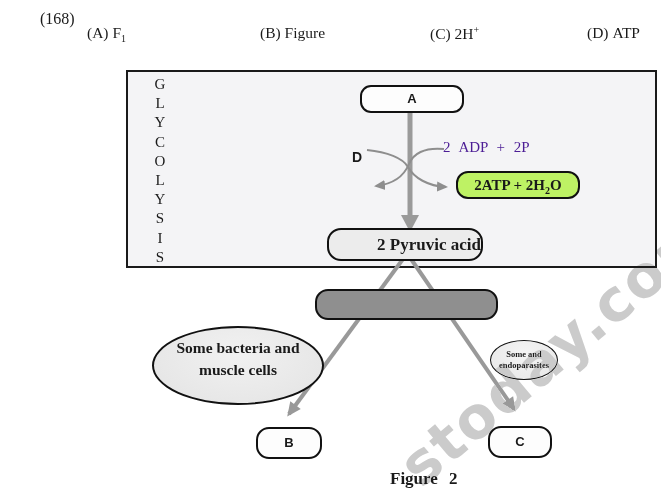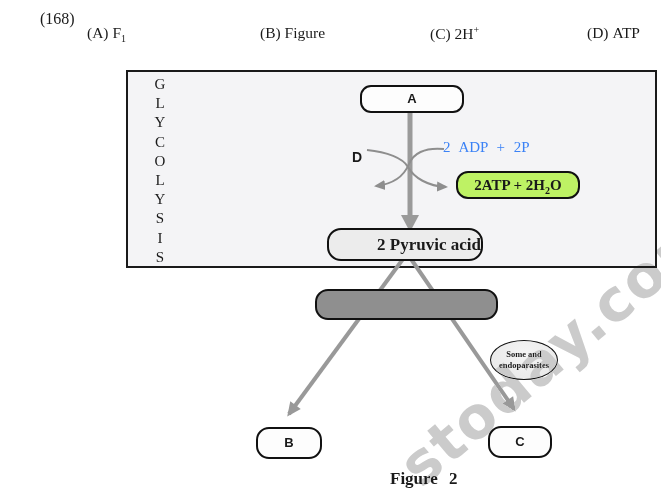--- a/index.html
+++ b/index.html
@@ -20,21 +20,21 @@
   .arrows{position:absolute;left:0;top:0;z-index:2;pointer-events:none;}
   
   .node{position:absolute;border:2px solid #111;background:#fdfdfd;border-radius:11px;
         text-align:center;font-family:"Liberation Sans", sans-serif;font-weight:bold;
         font-size:13px;z-index:3;}
   .node-a{left:328px;top:85px;width:100px;height:24px;line-height:24px;}
   .node-b{left:224px;top:427px;width:62px;height:28px;line-height:28px;border-radius:13px;}
   .node-c{left:456px;top:426px;width:60px;height:28px;line-height:28px;border-radius:13px;}
   .lbl-d{position:absolute;left:320px;top:149px;font-family:"Liberation Sans", sans-serif;
          font-weight:bold;font-size:14px;z-index:3;}
-  .lbl-adp{position:absolute;left:411px;top:139px;font-size:15px;color:#3b82f6;
+  .lbl-adp{position:absolute;left:411px;top:139px;font-size:15px;color:#4c1d95;
            word-spacing:5px;z-index:3;}
   .atp-box{position:absolute;left:424px;top:171px;width:120px;height:24px;line-height:24px;
            border:2px solid #111;border-radius:12px;background:#bef264;text-align:center;
            font-weight:bold;font-size:15px;z-index:3;}
   .atp-box sub{font-size:10px;}
   .pyruvic{position:absolute;left:295px;top:228px;width:152px;height:29px;line-height:29px;
            border:2.5px solid #111;border-radius:14px;background:#ececec;text-align:right;
            font-weight:bold;font-size:17px;z-index:3;}
   .dark-bar{position:absolute;left:283px;top:289px;width:179px;height:27px;
             background:#8f8f8f;border:2.5px solid #111;border-radius:13px;z-index:3;}
@@ -105,20 +105,24 @@
     <line x1="379" y1="259" x2="482" y2="409" stroke="#999999" stroke-width="4" marker-end="url(#mfork)"></line>
   </svg>
 
   <div class="node node-a">A</div>
   <div class="lbl-d">D</div>
   <div class="lbl-adp">2 ADP + 2P</div>
   <div class="atp-box"><span>2ATP + 2H</span><sub>2</sub><span>O</span></div>
   <div class="pyruvic">2 Pyruvic acid</div>
   <div class="dark-bar"></div>
 
+  <div class="ell-left">
+    <div>Some bacteria and</div>
+    <div>muscle cells</div>
+  </div>
   <div class="ell-right">
     <div>Some and</div>
     <div>endoparasites</div>
   </div>
 
   <div class="node node-b">B</div>
   <div class="node node-c">C</div>
 
   <div class="caption">Figure 2</div>
 

